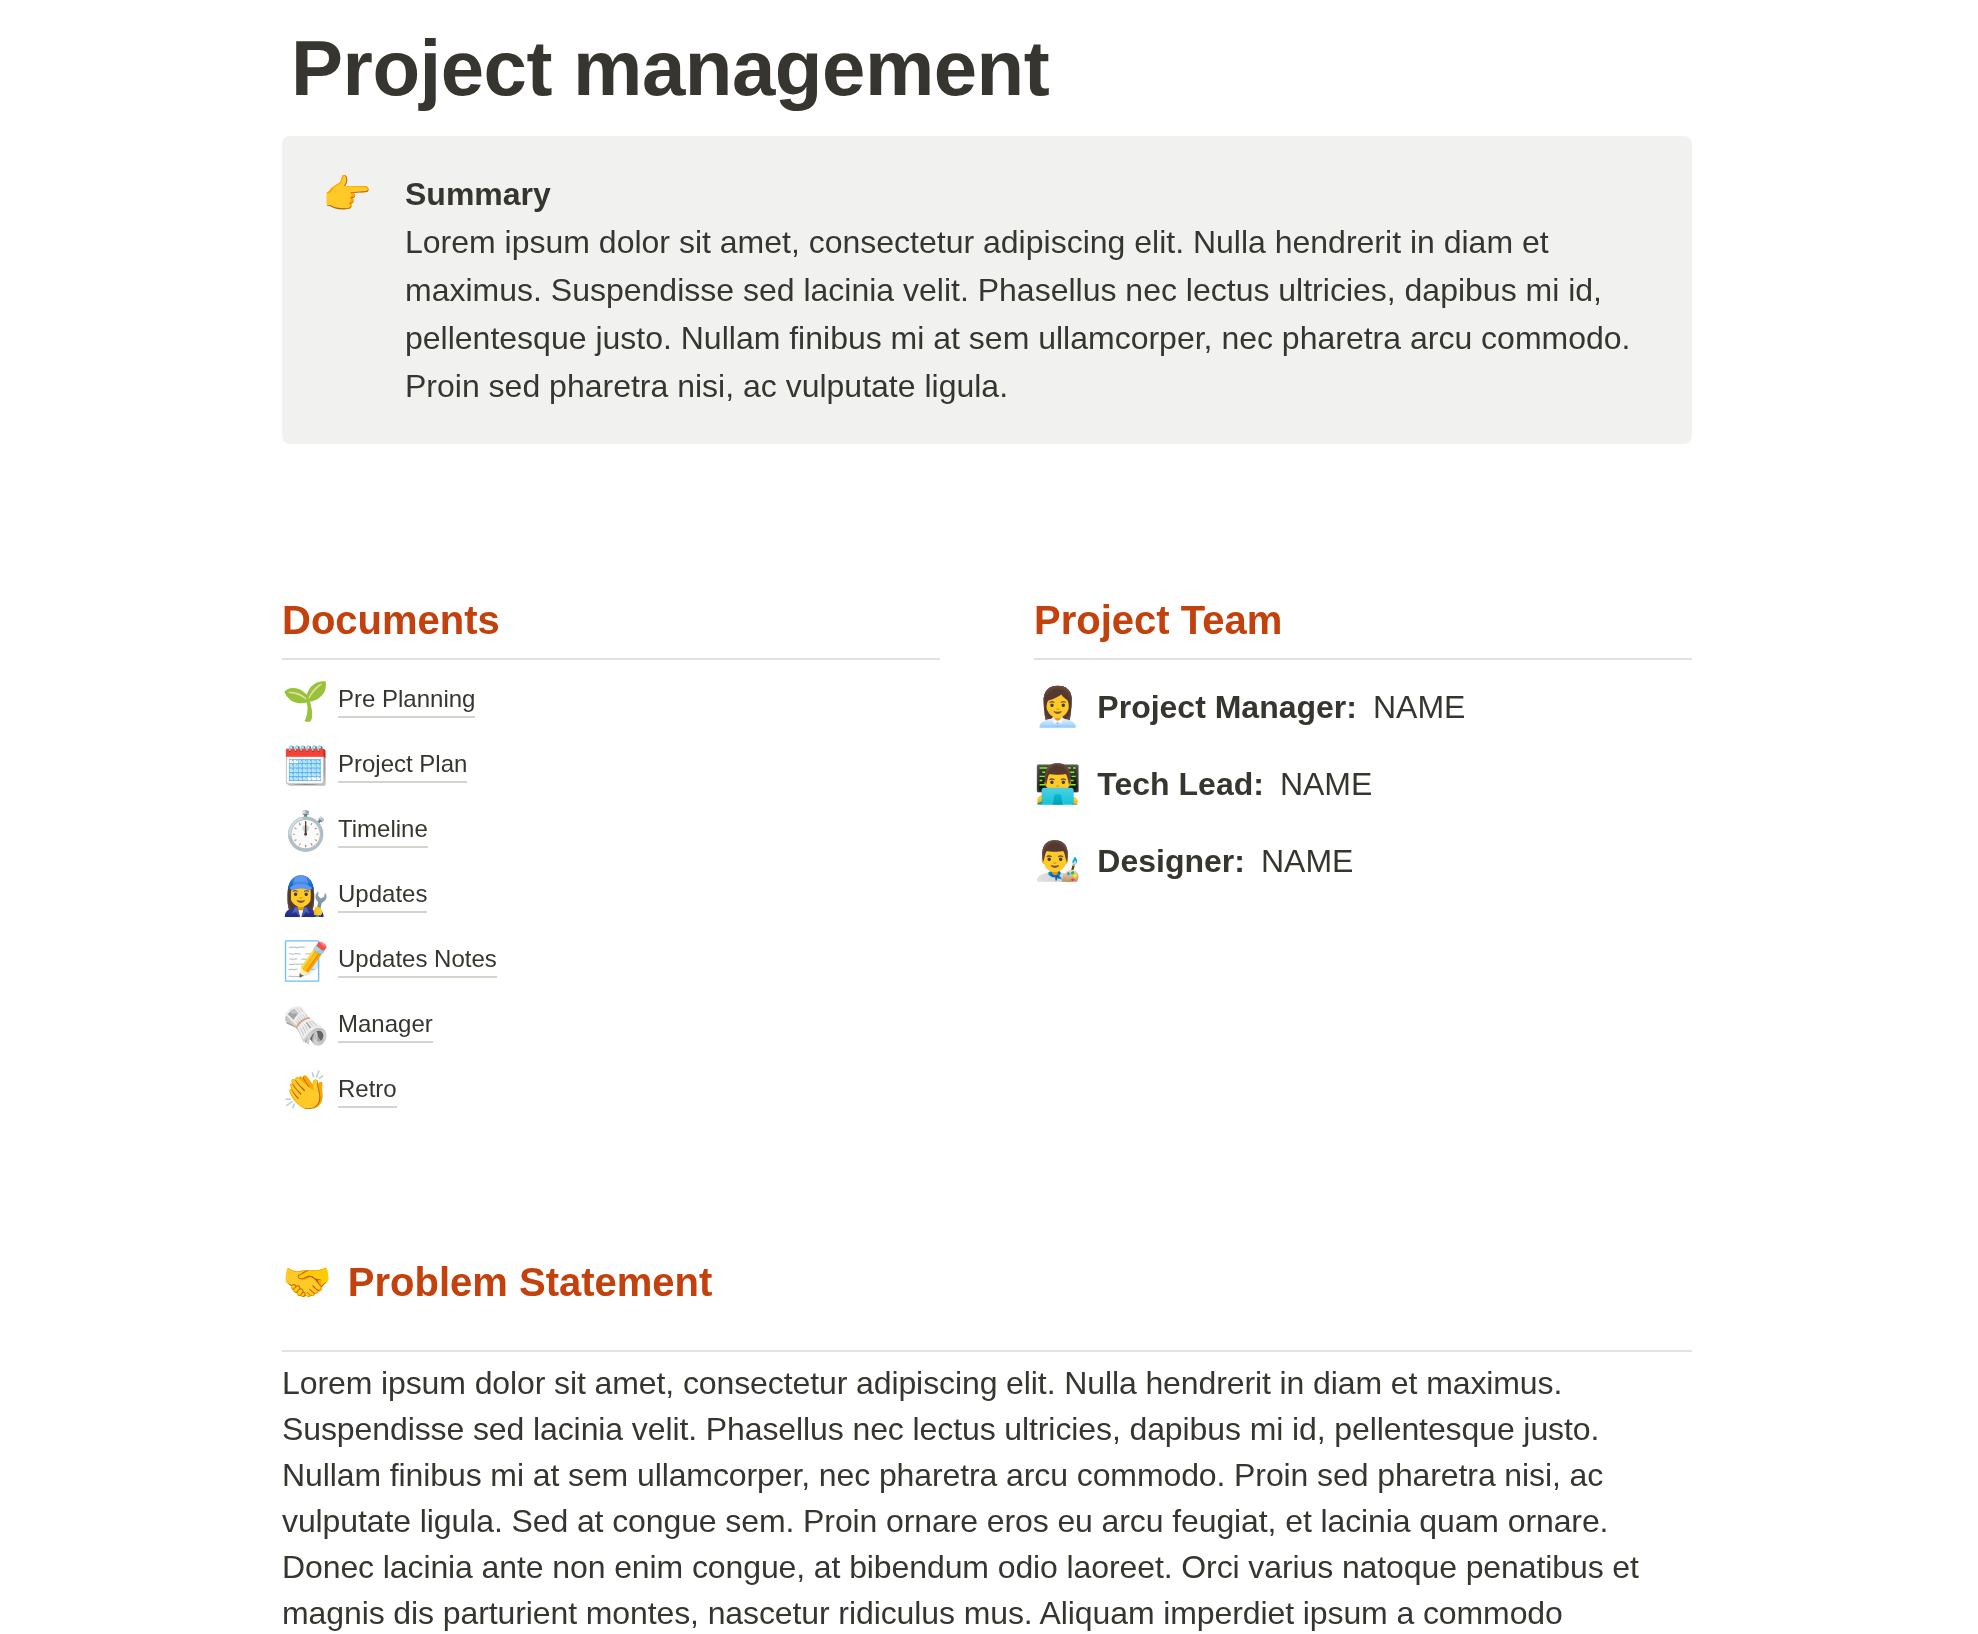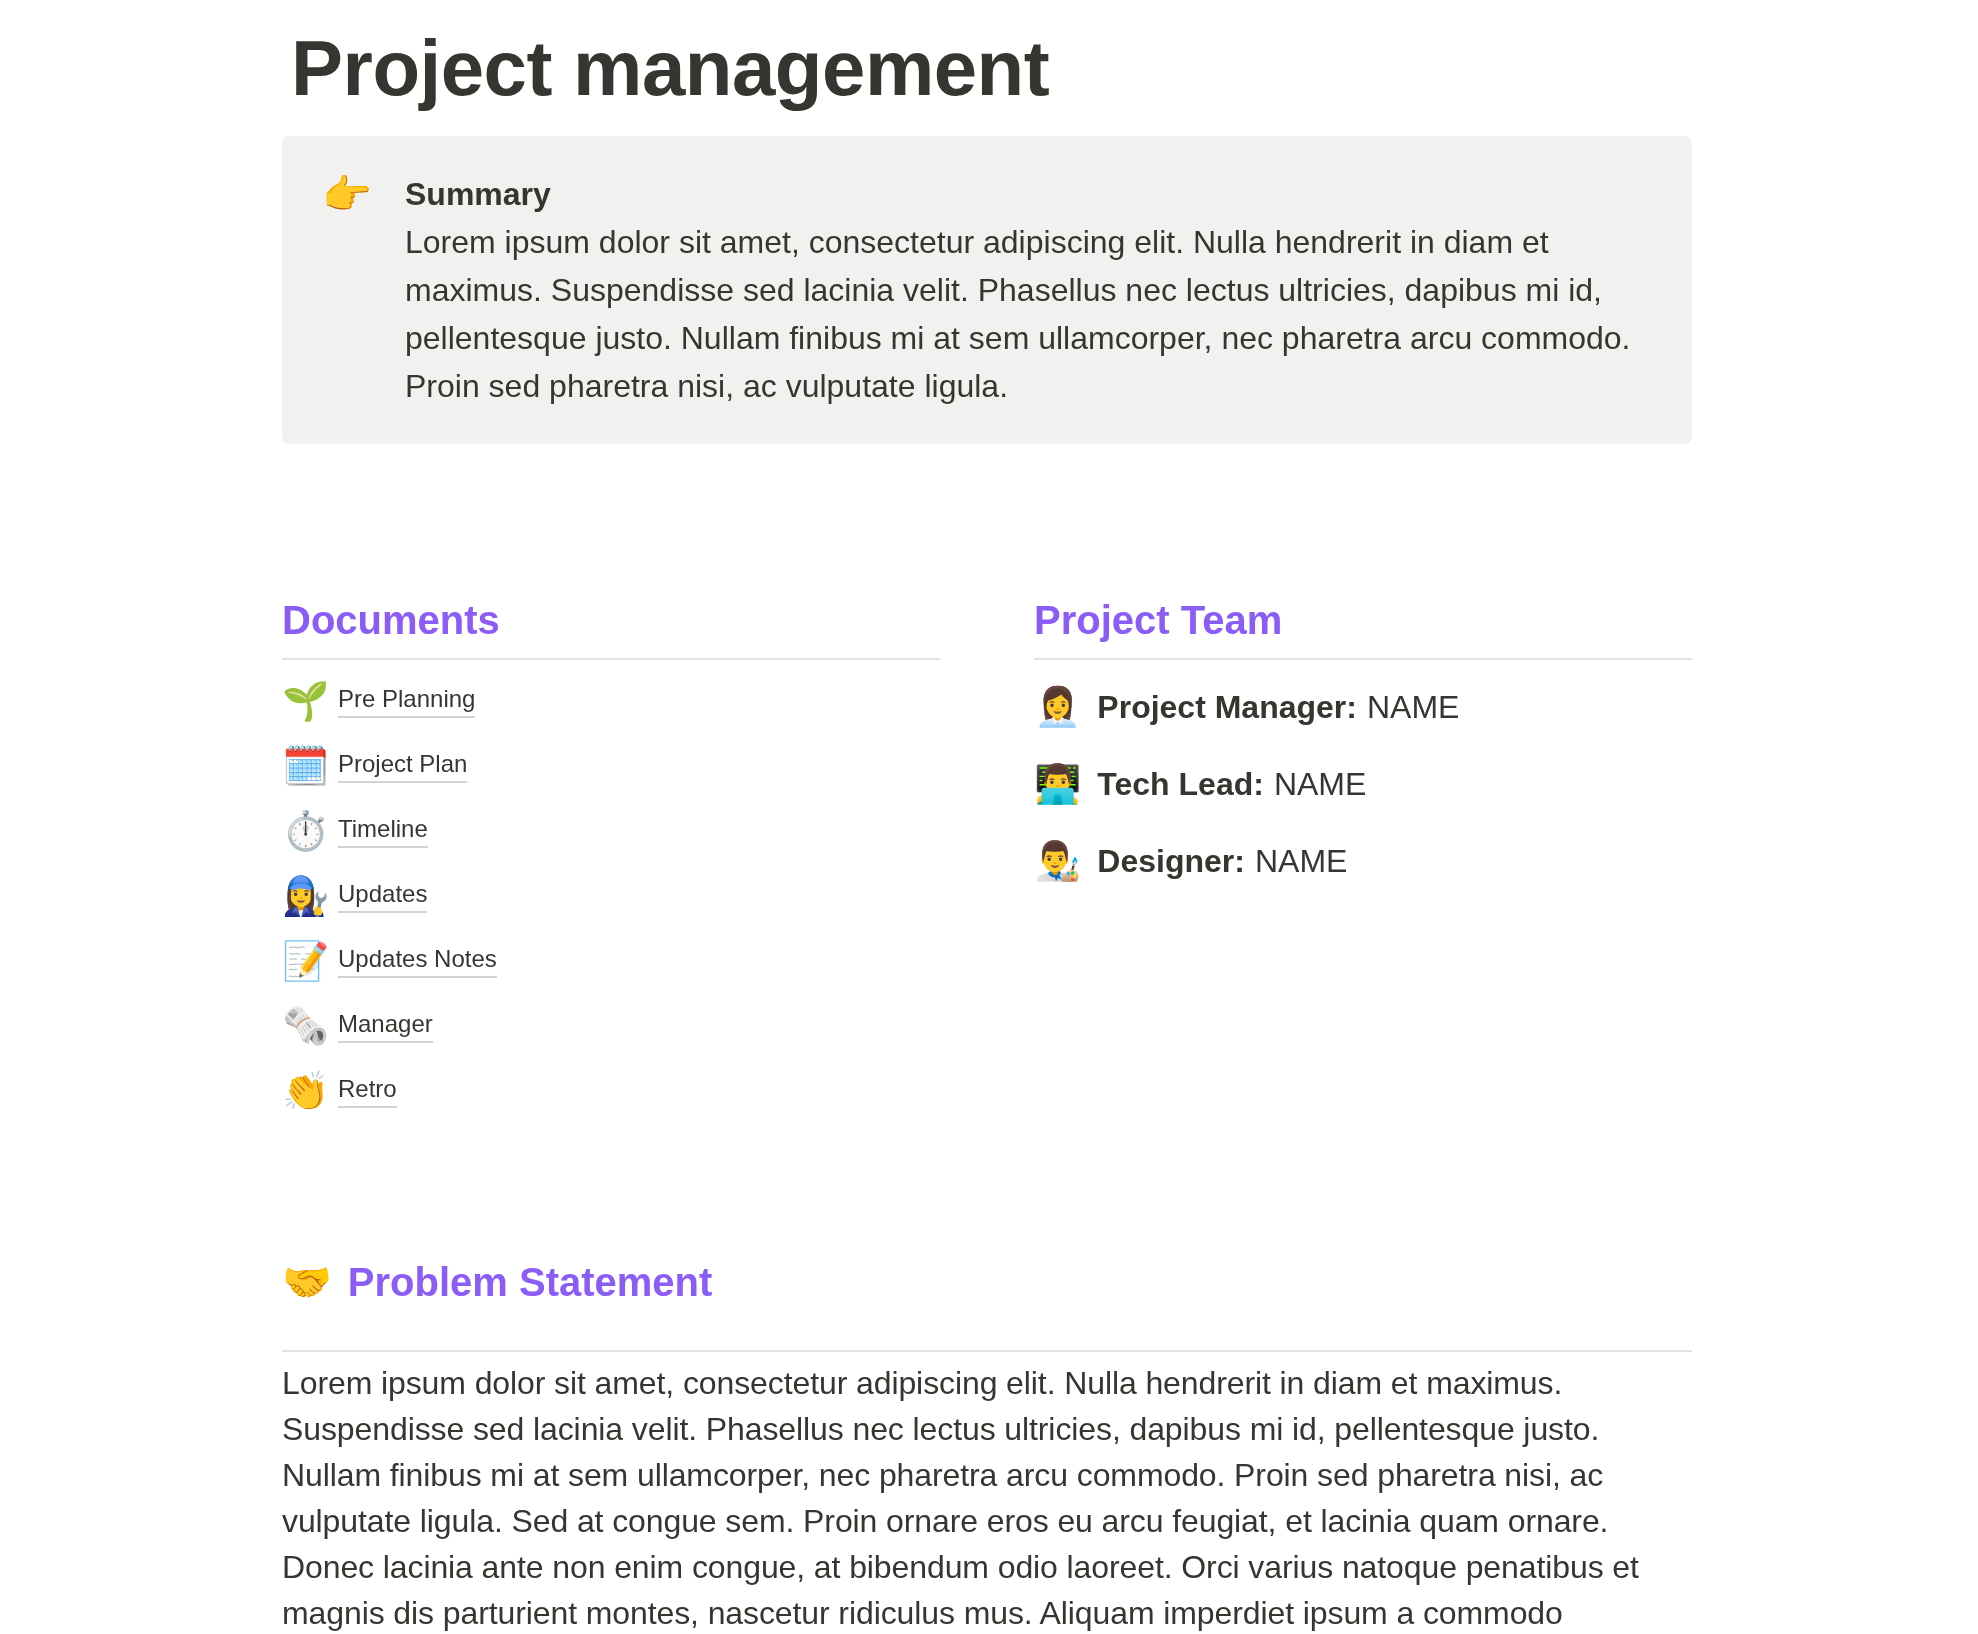--- a/index.html
+++ b/index.html
@@ -54,21 +54,21 @@
     margin-top: 150px;
     display: flex;
     gap: 94px;
   }
   .col { width: 658px; flex: none; }
   h3.section-h {
     margin: 0;
     font-size: 40px;
     line-height: 52px;
     font-weight: 700;
-    color: #8b5cf6;
+    color: #c2410c;
     display: flex;
     align-items: center;
     gap: 16px;
   }
   .divider {
     border-top: 2px solid #E3E2E0;
     margin-top: 12px;
     height: 0;
   }
   .doc-list { margin-top: 9px; }
@@ -100,21 +100,21 @@
     margin-bottom: 27px;
     font-size: 32px;
     line-height: 48px;
   }
   .team-icon {
     font-size: 38px;
     line-height: 1;
     margin-right: 16px;
     flex: none;
   }
-  .team-role { font-weight: 700; margin-right: 10px; }
+  .team-role { font-weight: 700; margin-right: 16px; }
   .team-name { font-weight: 400; }
   
   .problem { margin-top: 132px; }
   .problem .divider { margin-top: 42px; }
   .problem-text {
     margin: 8px 0 0 0;
     font-size: 32px;
     line-height: 46px;
     letter-spacing: -0.1px;
   }

